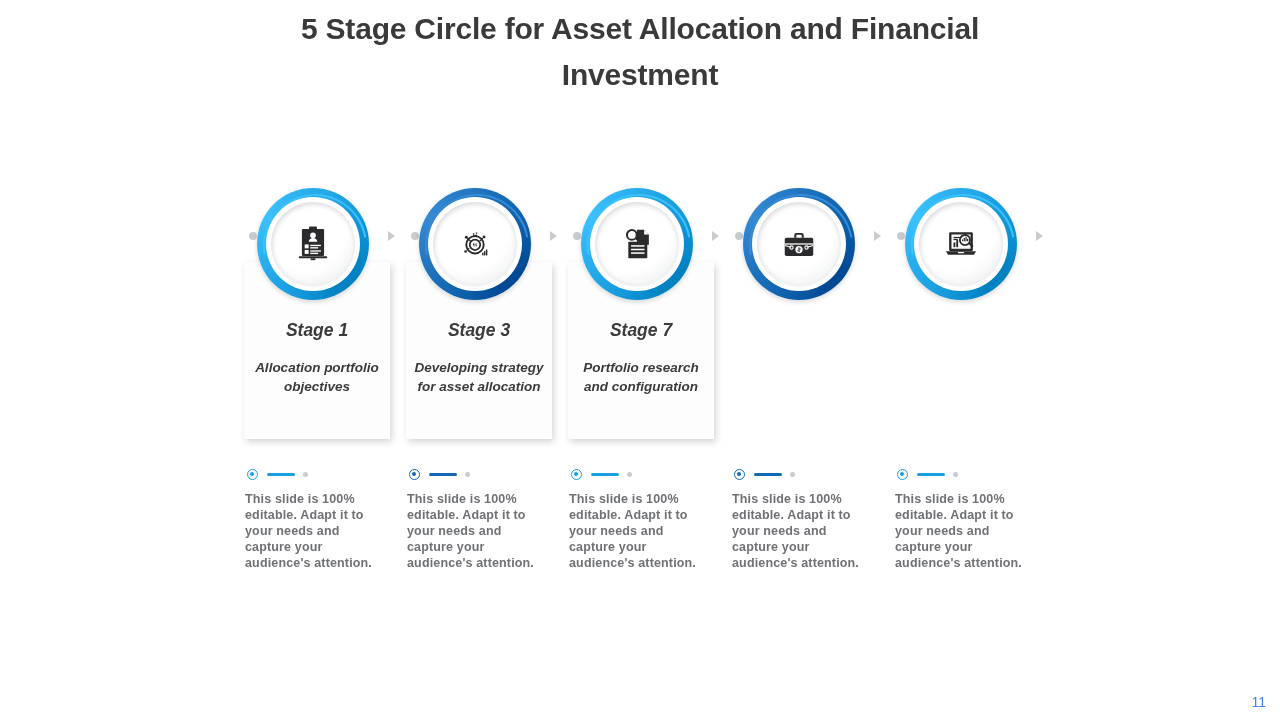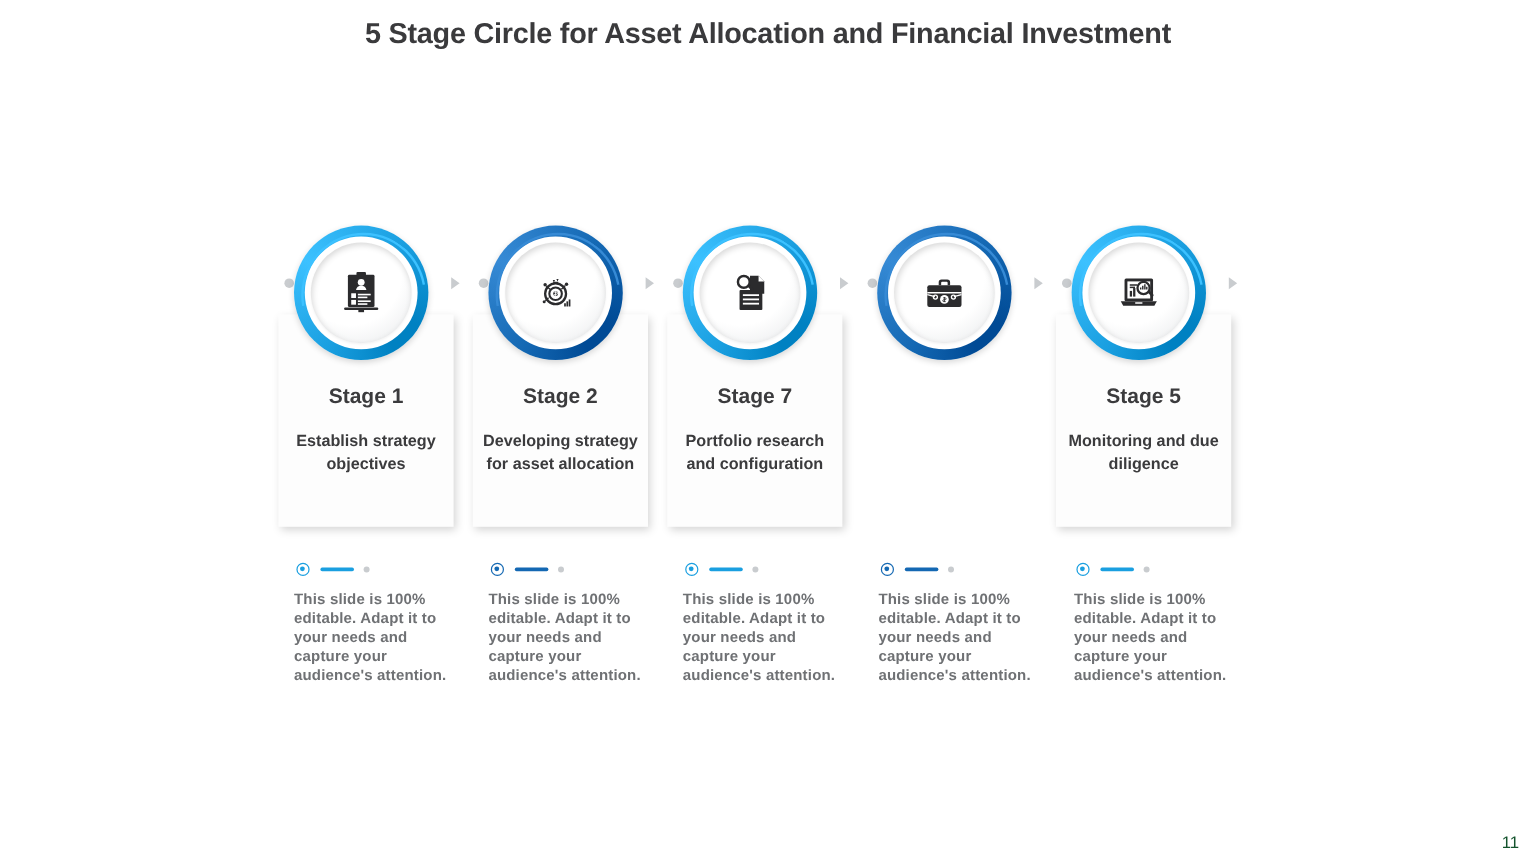--- a/index.html
+++ b/index.html
@@ -16,34 +16,35 @@
     -webkit-font-smoothing: antialiased;
   }
 
   
   #slide-title {
     position: absolute;
     left: 240px;
     top: 6px;
     width: 800px;
     text-align: center;
-    font-size: 24px;
+    font-size: 30px;
     font-weight: bold;
     line-height: 46px;
     color: #3a3a3c;
     letter-spacing: -0.2px;
   }
 
   
   #stages {
     position: absolute;
-    left: 228px;
+    left: 240px;
     top: 170px;
     width: 805px;
     height: 280px;
+    font-style: italic;
   }
   .stage {
     position: absolute;
     top: 0;
     width: 161px;
     height: 280px;
   }
   .stage-0 { left: 0px; }
   .stage-1 { left: 162px; }
   .stage-2 { left: 324px; }
@@ -232,21 +233,21 @@
     letter-spacing: 0.15px;
     width: 140px;
   }
 
   
   #page-number {
     position: absolute;
     right: 14px;
     bottom: 10px;
     font-size: 14px;
-    color: #14532d;
+    color: #3b82f6;
   }
 </style>
 </head>
 <body>
 
 <div id="slide-title">5 Stage Circle for Asset Allocation and Financial Investment</div>
 
 <div id="stages">
 
   <div class="stage stage-0">
@@ -254,21 +255,21 @@
       <span class="conn-dot" style="background: rgb(201, 204, 207);"></span>
 
     </div>
     <div class="connector conn-right">
 
       <span class="conn-arrow" style="border-left-color: rgb(201, 204, 207);"></span>
     </div>
     <div class="stage-card">
       <div class="stage-card-inner">
         <div class="stage-label">Stage 1</div>
-        <div class="stage-desc">Establish strategy objectives</div>
+        <div class="stage-desc">Allocation portfolio objectives</div>
       </div>
     </div>
     <div class="circle-wrap">
       <div class="ring-outer" style="background: conic-gradient(from 150deg, rgb(0, 129, 194) 0deg, rgb(26, 159, 224) 60deg, rgb(60, 193, 255) 150deg, rgb(26, 159, 224) 250deg, rgb(0, 129, 194) 330deg, rgb(0, 129, 194) 360deg); box-shadow: rgba(0, 0, 0, 0.16) 0px 2px 5px;"></div>
       <div class="ring-gap"></div>
       <div class="ring-inner-arc" style="border-color: rgb(60, 193, 255) transparent transparent rgb(60, 193, 255);"></div>
       <div class="disc">
         <svg class="icon-svg" width="38" height="38" viewBox="0 0 48 48">
           <rect x="10" y="5" width="28" height="34" rx="1.5" fill="#2b2b2d"></rect>
           <rect x="19" y="2" width="10" height="4.5" rx="1.2" fill="#2b2b2d"></rect>
@@ -291,21 +292,21 @@
     <div class="connector conn-left">
       <span class="conn-dot" style="background: rgb(201, 204, 207);"></span>
 
     </div>
     <div class="connector conn-right">
 
       <span class="conn-arrow" style="border-left-color: rgb(201, 204, 207);"></span>
     </div>
     <div class="stage-card">
       <div class="stage-card-inner">
-        <div class="stage-label">Stage 2</div>
+        <div class="stage-label">Stage 3</div>
         <div class="stage-desc">Developing strategy for asset allocation</div>
       </div>
     </div>
     <div class="circle-wrap">
       <div class="ring-outer" style="background: conic-gradient(from 150deg, rgb(0, 74, 149) 0deg, rgb(20, 104, 179) 60deg, rgb(54, 138, 213) 150deg, rgb(20, 104, 179) 250deg, rgb(0, 74, 149) 330deg, rgb(0, 74, 149) 360deg); box-shadow: rgba(0, 0, 0, 0.16) 0px 2px 5px;"></div>
       <div class="ring-gap"></div>
       <div class="ring-inner-arc" style="border-color: rgb(54, 138, 213) transparent transparent rgb(54, 138, 213);"></div>
       <div class="disc">
         <svg class="icon-svg" width="38" height="38" viewBox="0 0 48 48">
           <circle cx="24" cy="25" r="11" fill="none" stroke="#2b2b2d" stroke-width="2.4"></circle>
@@ -391,26 +392,20 @@
 
   <div class="stage stage-4">
     <div class="connector conn-left">
       <span class="conn-dot" style="background: rgb(201, 204, 207);"></span>
 
     </div>
     <div class="connector conn-right">
 
       <span class="conn-arrow" style="border-left-color: rgb(201, 204, 207);"></span>
     </div>
-    <div class="stage-card">
-      <div class="stage-card-inner">
-        <div class="stage-label">Stage 5</div>
-        <div class="stage-desc">Monitoring and due diligence</div>
-      </div>
-    </div>
     <div class="circle-wrap">
       <div class="ring-outer" style="background: conic-gradient(from 150deg, rgb(0, 129, 194) 0deg, rgb(26, 159, 224) 60deg, rgb(60, 193, 255) 150deg, rgb(26, 159, 224) 250deg, rgb(0, 129, 194) 330deg, rgb(0, 129, 194) 360deg); box-shadow: rgba(0, 0, 0, 0.16) 0px 2px 5px;"></div>
       <div class="ring-gap"></div>
       <div class="ring-inner-arc" style="border-color: rgb(60, 193, 255) transparent transparent rgb(60, 193, 255);"></div>
       <div class="disc">
         <svg class="icon-svg" width="38" height="38" viewBox="0 0 48 48">
           <rect x="9" y="9" width="30" height="24" rx="1.6" fill="#2b2b2d"></rect>
           <rect x="12" y="12" width="24" height="18" fill="#ffffff"></rect>
           <rect x="14.5" y="22" width="2.4" height="6" fill="#2b2b2d"></rect>
           <rect x="18" y="19" width="2.4" height="9" fill="#2b2b2d"></rect>

